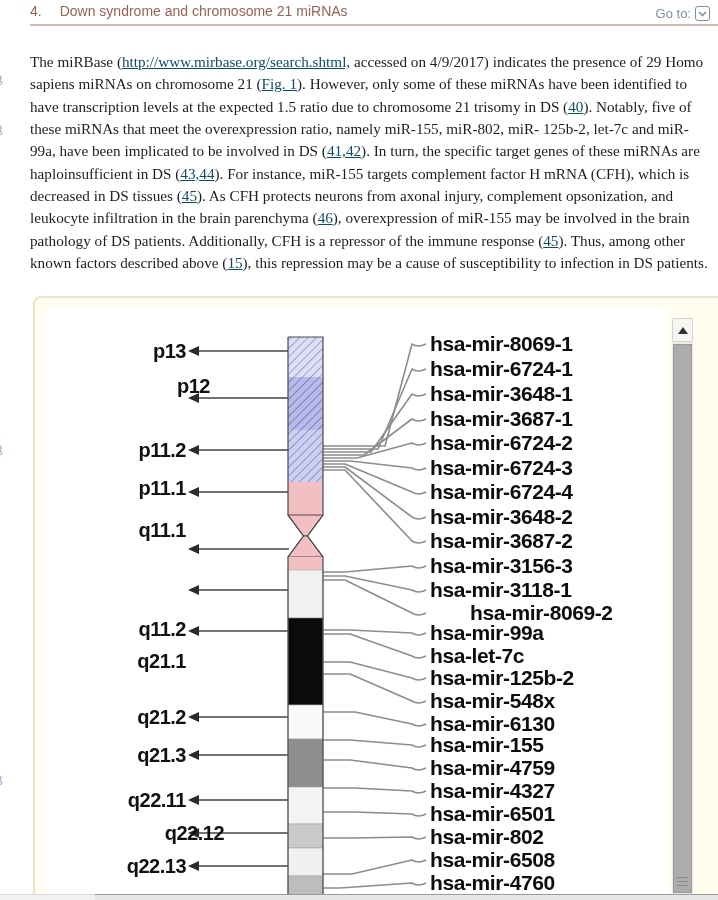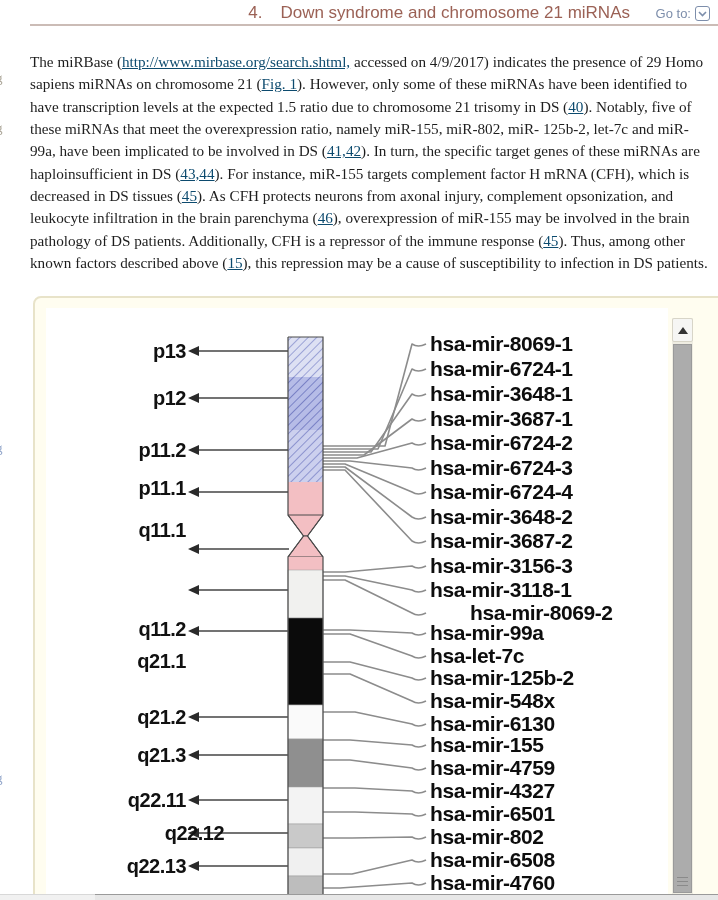--- a/index.html
+++ b/index.html
@@ -1,21 +1,21 @@
 <!DOCTYPE html>
 <html><head>
 <meta charset="utf-8">
 <style>
   html,body{margin:0;padding:0;background:#ffffff;}
   #page{position:relative;width:718px;height:900px;overflow:hidden;background:#ffffff;
         font-family:"Liberation Serif",serif;}
 
   
   .sec-heading{position:absolute;left:30px;top:3px;width:600px;white-space:nowrap;
-     font-family:"Liberation Sans",sans-serif;font-size:17px;font-weight:400;color:#9b6155;text-align:right;}
+     font-family:"Liberation Sans",sans-serif;font-size:14px;font-weight:400;color:#9b6155;}
   .sec-num{margin-right:18px;}
   .goto{position:absolute;right:8px;top:6px;font-family:"Liberation Sans",sans-serif;
      font-size:13px;color:#7d8eab;display:flex;align-items:center;gap:4px;}
   .goto-icon{width:13px;height:13px;border:1.5px solid #7d8eab;border-radius:3px;
      display:inline-flex;align-items:center;justify-content:center;}
   .goto-icon svg{display:block;}
   .heading-rule{position:absolute;left:30px;right:0;top:24px;border-top:2px solid #cbbcb6;}
 
   
   .body-par{position:absolute;left:30px;top:36px;width:684px;
@@ -153,21 +153,21 @@
       <rect x="288" y="705" width="35" height="34" fill="#fafafa" stroke="#9a9a9a" stroke-width="0.5"></rect>
       <rect x="288" y="739" width="35" height="48" fill="#8f8f8f" stroke="#9a9a9a" stroke-width="0.5"></rect>
       <rect x="288" y="787" width="35" height="37" fill="#f3f3f3" stroke="#9a9a9a" stroke-width="0.5"></rect>
       <rect x="288" y="824" width="35" height="24" fill="#c9c9c9" stroke="#9a9a9a" stroke-width="0.5"></rect>
       <rect x="288" y="848" width="35" height="28" fill="#f0f0f0" stroke="#9a9a9a" stroke-width="0.5"></rect>
       <rect x="288" y="876" width="35" height="20" fill="#bdbdbd" stroke="#9a9a9a" stroke-width="0.5"></rect>
       <path d="M288,337 H323 V515 L307.5,536 L323,557 V896 M288,337 V515 L303.5,536 L288,557 V896" fill="none" stroke="#4a4a4a" stroke-width="1.2"></path>
     </svg>
   <div id="band-labels">
       <div class="band-label" style="top: 351px;">p13</div>
-      <div class="band-label" style="top: 398px;">p12</div>
+      <div class="band-label" style="top: 386px; padding-left: 24px;">p12</div>
       <div class="band-label" style="top: 450px;">p11.2</div>
       <div class="band-label" style="top: 488px;">p11.1</div>
       <div class="band-label" style="top: 530px;">q11.1</div>
       <div class="band-label" style="top: 590px; margin-top: 39px;">q11.2</div>
       <div class="band-label" style="top: 661px;">q21.1</div>
       <div class="band-label" style="top: 717px;">q21.2</div>
       <div class="band-label" style="top: 755px;">q21.3</div>
       <div class="band-label" style="top: 800px;">q22.11</div>
       <div class="band-label" style="top: 833px; margin-left: 38px;">q22.12</div>
       <div class="band-label" style="top: 866px;">q22.13</div>

